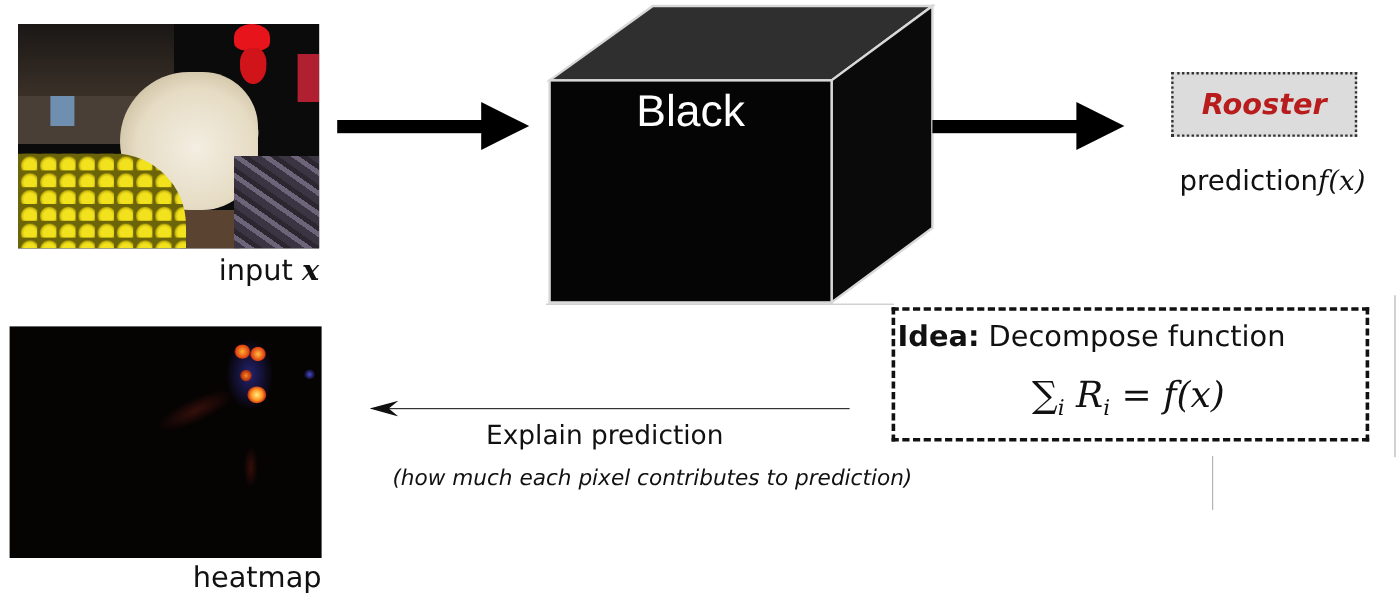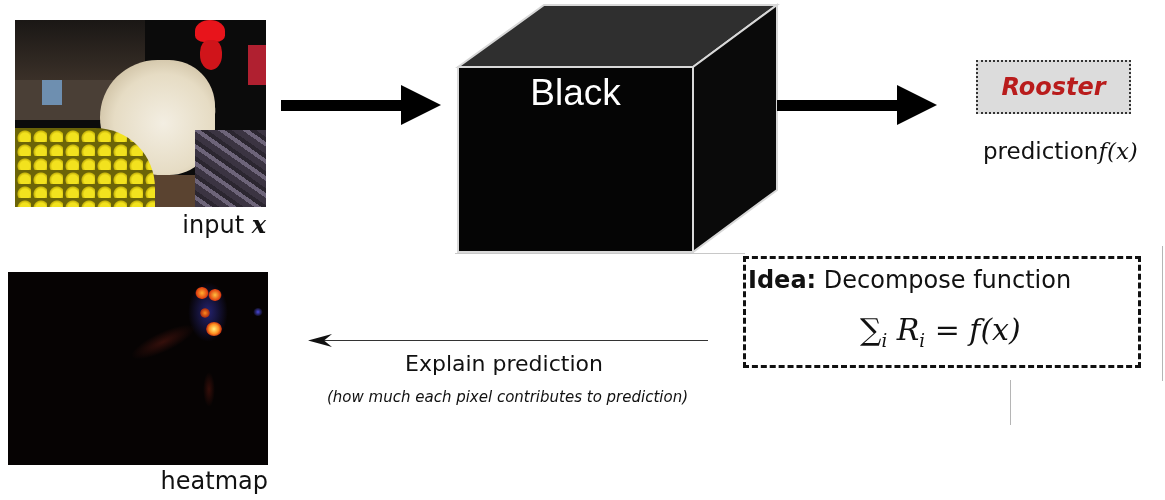--- a/index.html
+++ b/index.html
@@ -51,21 +51,21 @@
   
   .vline { width: 1px; background: #b5b5b5; }
 
   
   #heatmap-image { left: 8px; top: 272px; width: 260px; height: 193px; background: #060303; overflow:hidden; }
   .hot { position:absolute; border-radius:50%; }
 
   
   #explain-arrow-line { left: 318px; top: 340px; width: 390px; height: 1px; background: #333; }
   #explain-label { left: 405px; top: 351px; font-size: 22px; white-space: nowrap; color:#111;text-align:right; }
-  #explain-sublabel { left: 327px; top: 388px; font-size: 15px; font-style: italic; white-space: nowrap; color:#111; }
+  #explain-sublabel { left: 327px; top: 388px; font-size: 18px; font-style: italic; white-space: nowrap; color:#111; }
 </style>
 </head>
 <body>
 
 <div id="input-image" class="abs">
   <div class="bg1"></div>
     <div class="shelf"></div>
     <div class="blue"></div>
     <div class="redbox"></div>
   <div class="neck"></div>

